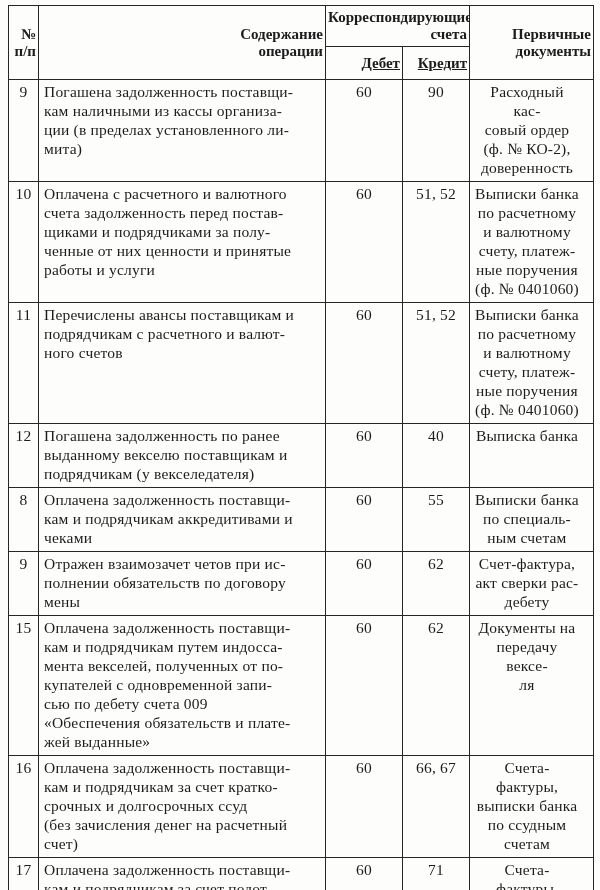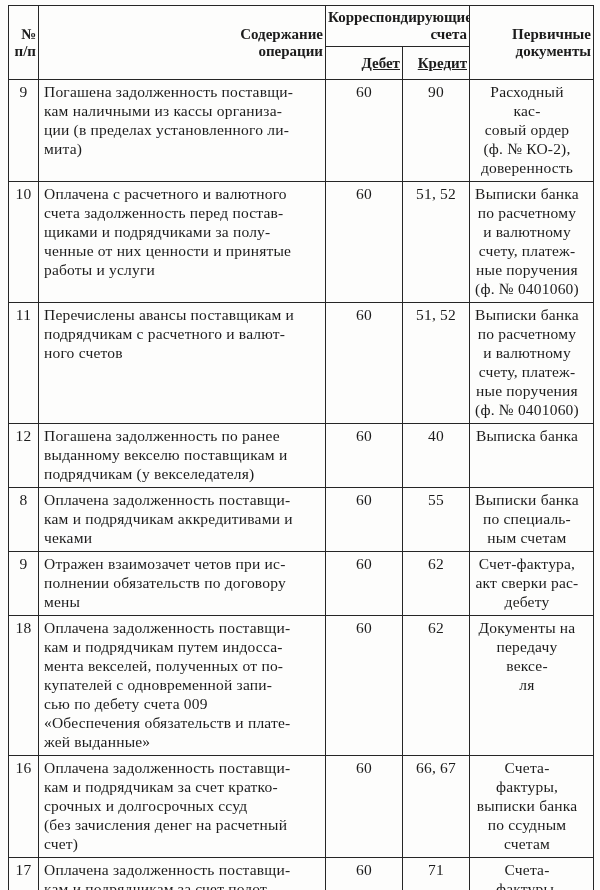--- a/index.html
+++ b/index.html
@@ -152,21 +152,21 @@
 полнении обязательств по договору
 мены</td>
     <td class="c-acc">60</td>
     <td class="c-acc">62</td>
     <td class="c-doc">Счет-фактура,
 акт сверки рас-
 дебету</td>
   </tr>
 
   <tr>
-    <td class="c-num">18</td>
+    <td class="c-num">15</td>
     <td class="c-op">Оплачена задолженность поставщи-
 кам и подрядчикам путем индосса-
 мента векселей, полученных от по-
 купателей с одновременной запи-
 сью по дебету счета 009
 «Обеспечения обязательств и плате-
 жей выданные»</td>
     <td class="c-acc">60</td>
     <td class="c-acc">62</td>
     <td class="c-doc">Документы на

